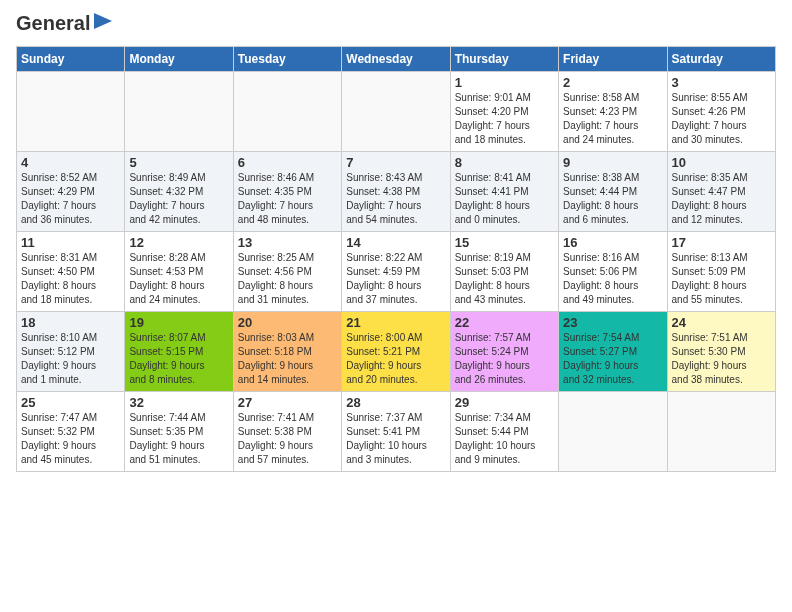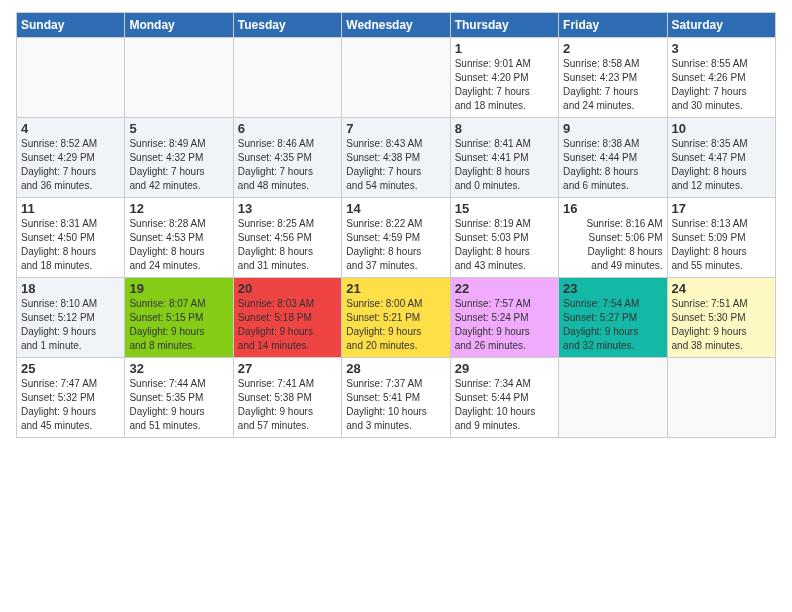--- a/index.html
+++ b/index.html
@@ -80,20 +80,39 @@
       background: #fff;
     }
     .week-row:nth-child(even) td {
       background: #f5f5f5;
     }
   </style>
 </head>
 <body>
 
 <div class="page">
+  <div class="header">
+    <div class="logo">
+      <div class="logo-line">
+        <span style="font-size:20px;font-weight:bold;color:#333;">General</span>
+        <span style="display:inline-block;margin-left:4px;margin-bottom:2px;">
+          <svg width="18" height="16" viewBox="0 0 18 16">
+              <polygon points="0,0 18,8 0,16" fill="#2e6db4"></polygon>
+            </svg>
+        </span>
+      </div>
+      <div style="border-top:2px solid #2e6db4;padding-top:1px;">
+        <span style="font-size:20px;font-weight:bold;color:#2e6db4;"></span>
+      </div>
+    </div>
+    <div class="title-area">
+      <div class="month-title"></div>
+      <div class="location"></div>
+    </div>
+  </div>
 
   <table class="calendar">
     <thead>
       <tr>
         <th>Sunday</th>
         <th>Monday</th>
         <th>Tuesday</th>
         <th>Wednesday</th>
         <th>Thursday</th>
         <th>Friday</th>
@@ -210,21 +229,21 @@
           </td>
           <td>
             <div class="day-num">15</div>
             <div class="day-info" style="white-space: pre-line;">Sunrise: 8:19 AM
 Sunset: 5:03 PM
 Daylight: 8 hours
 and 43 minutes.</div>
           </td>
           <td>
             <div class="day-num">16</div>
-            <div class="day-info" style="white-space: pre-line; text-align: right;">Sunrise: 8:16 AM
+            <div class="day-info" style="white-space: pre-line;">Sunrise: 8:16 AM
 Sunset: 5:06 PM
 Daylight: 8 hours
 and 49 minutes.</div>
           </td>
           <td>
             <div class="day-num">17</div>
             <div class="day-info" style="white-space: pre-line;">Sunrise: 8:13 AM
 Sunset: 5:09 PM
 Daylight: 8 hours
 and 55 minutes.</div>
@@ -238,21 +257,21 @@
 Daylight: 9 hours
 and 1 minute.</div>
           </td>
           <td style="background: #84cc16;">
             <div class="day-num">19</div>
             <div class="day-info" style="white-space: pre-line;">Sunrise: 8:07 AM
 Sunset: 5:15 PM
 Daylight: 9 hours
 and 8 minutes.</div>
           </td>
-          <td style="background: #ef4444;">
+          <td style="background: #fdba74;">
             <div class="day-num">20</div>
             <div class="day-info" style="white-space: pre-line;">Sunrise: 8:03 AM
 Sunset: 5:18 PM
 Daylight: 9 hours
 and 14 minutes.</div>
           </td>
           <td style="background: #fde047;">
             <div class="day-num">21</div>
             <div class="day-info" style="white-space: pre-line;">Sunrise: 8:00 AM
 Sunset: 5:21 PM

